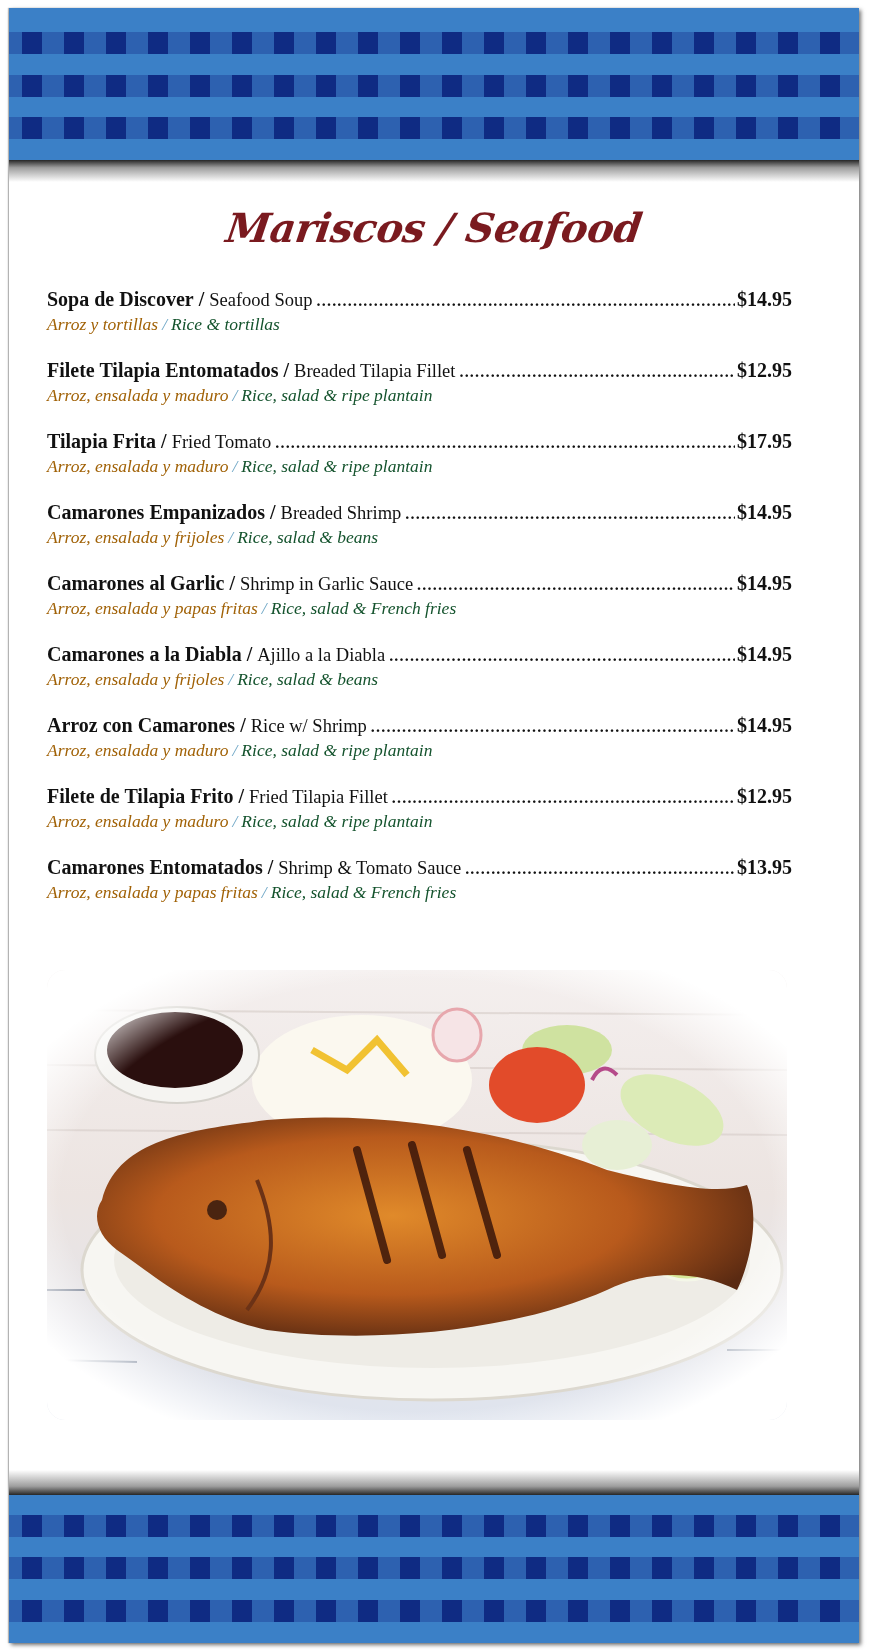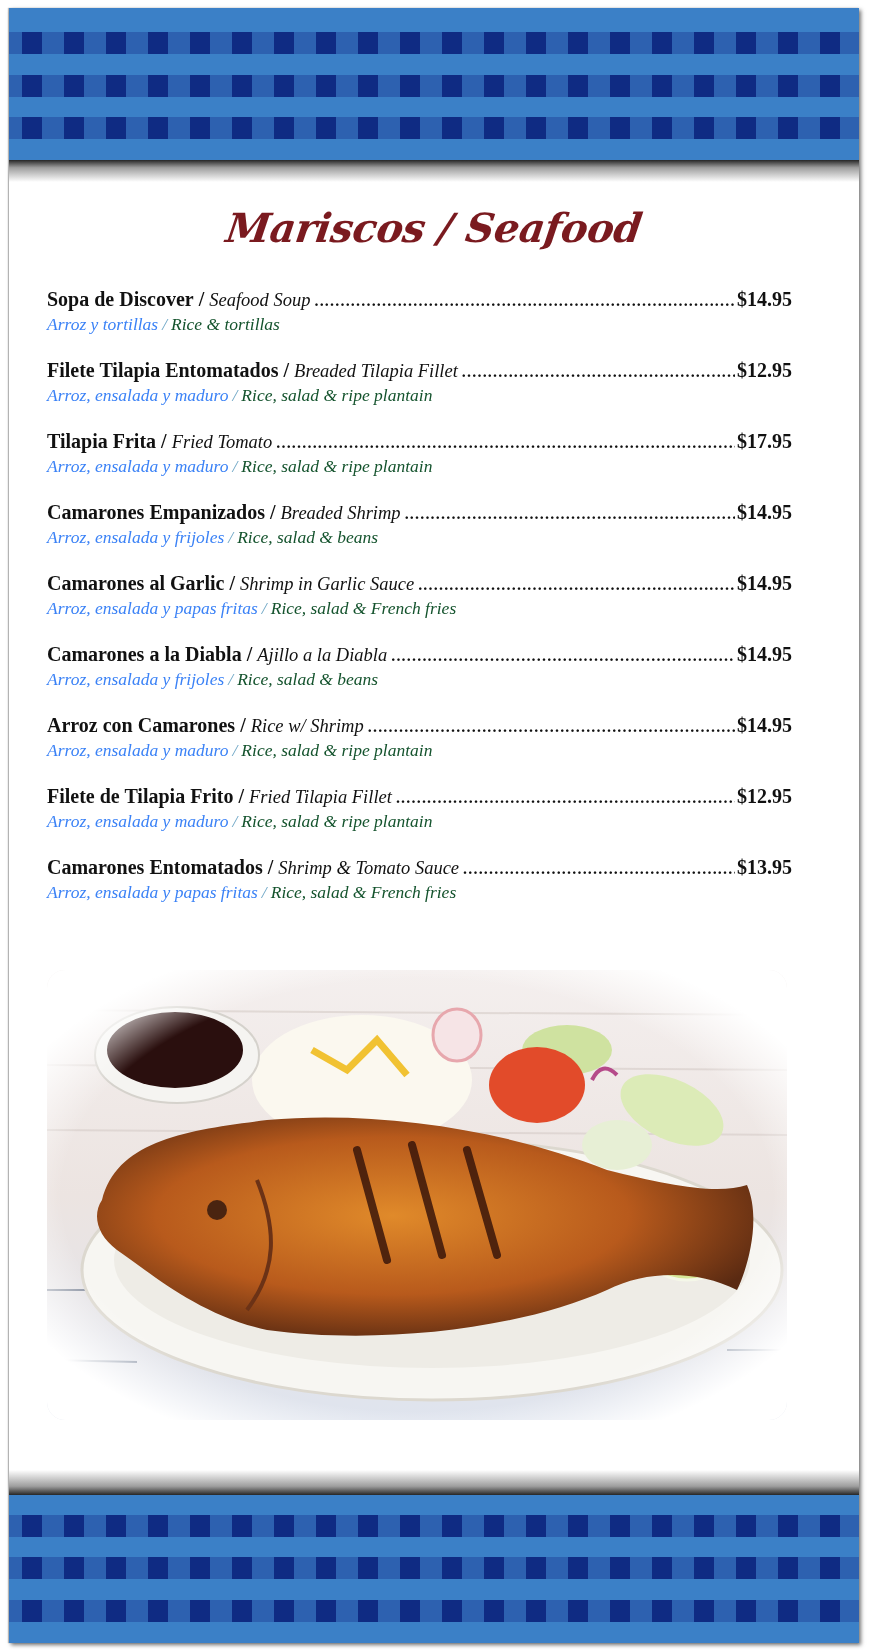--- a/index.html
+++ b/index.html
@@ -51,29 +51,29 @@
   }
 
   .menu { position: absolute; left: 38px; top: 280px; width: 745px; }
   .item { height: 71px; }
   .item-line {
     display: flex; align-items: baseline; white-space: nowrap;
     font-size: 20px; color: #111111; height: 24px;
   }
   .item-name { font-weight: bold; }
   .item-sep { font-weight: bold; margin: 0 5px; }
-  .item-en { font-style: italic; font-size: 18.5px; }
+  .item-en { font-size: 18.5px; }
   .leader {
     flex: 1; overflow: hidden; margin: 0 2px 0 4px;
     font-weight: bold; font-size: 16px; letter-spacing: 1.2px; color: #111;
   }
   .leader::after { content: "................................................................................................................................................................................................"; }
   .price { font-weight: bold; font-size: 20px; }
   .sides { font-style: italic; font-size: 17.5px; margin-top: 2px; white-space: nowrap; }
-  .sides-es { color: #3b82f6; }
+  .sides-es { color: #a16207; }
   .sides-slash { color: #6fa7c6; margin: 0 4px; }
   .sides-en { color: #14532d; }
 
   .photo {
     position: absolute; left: 38px; top: 962px; width: 740px; height: 450px;
     border-radius: 18px; overflow: hidden;
   }
   .photo svg { display: block; }
 </style>
 </head>

